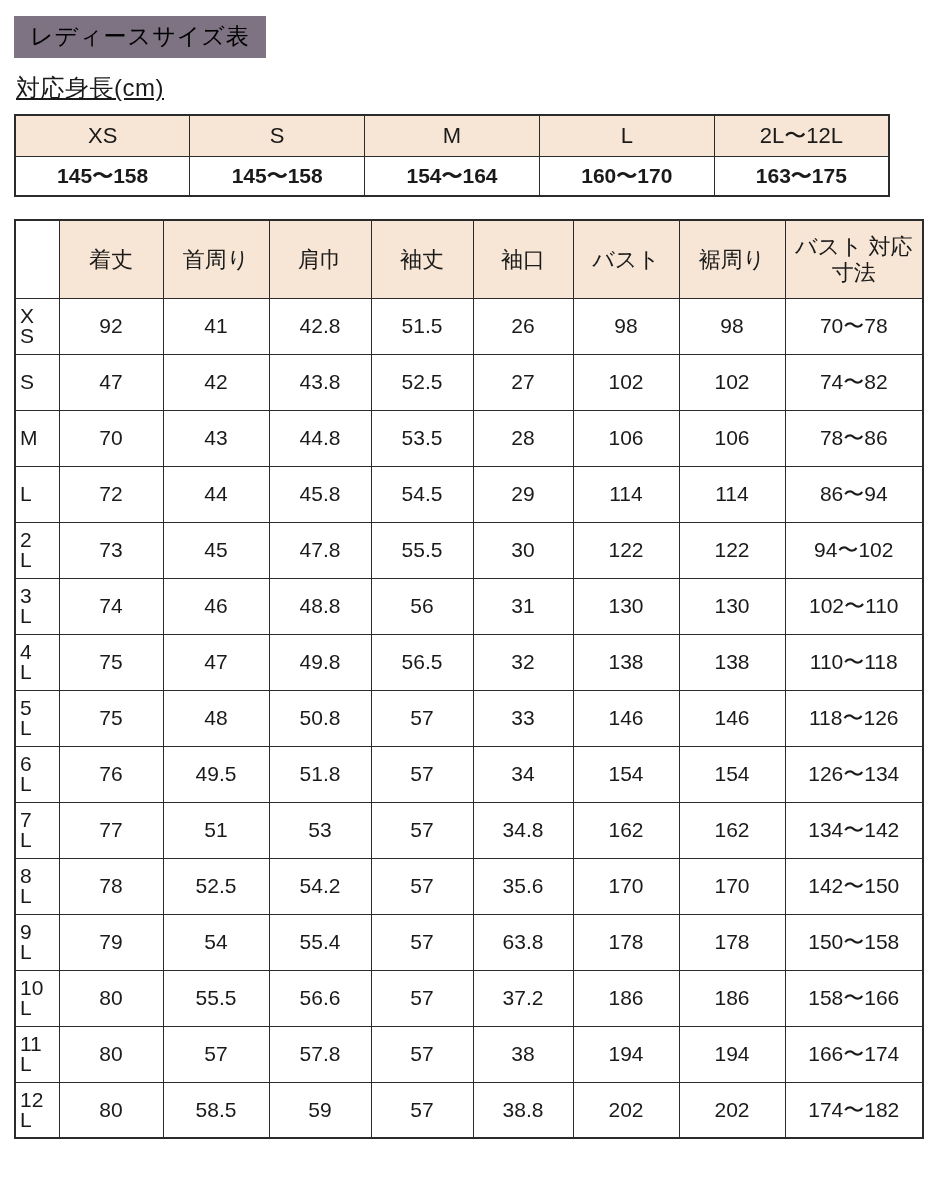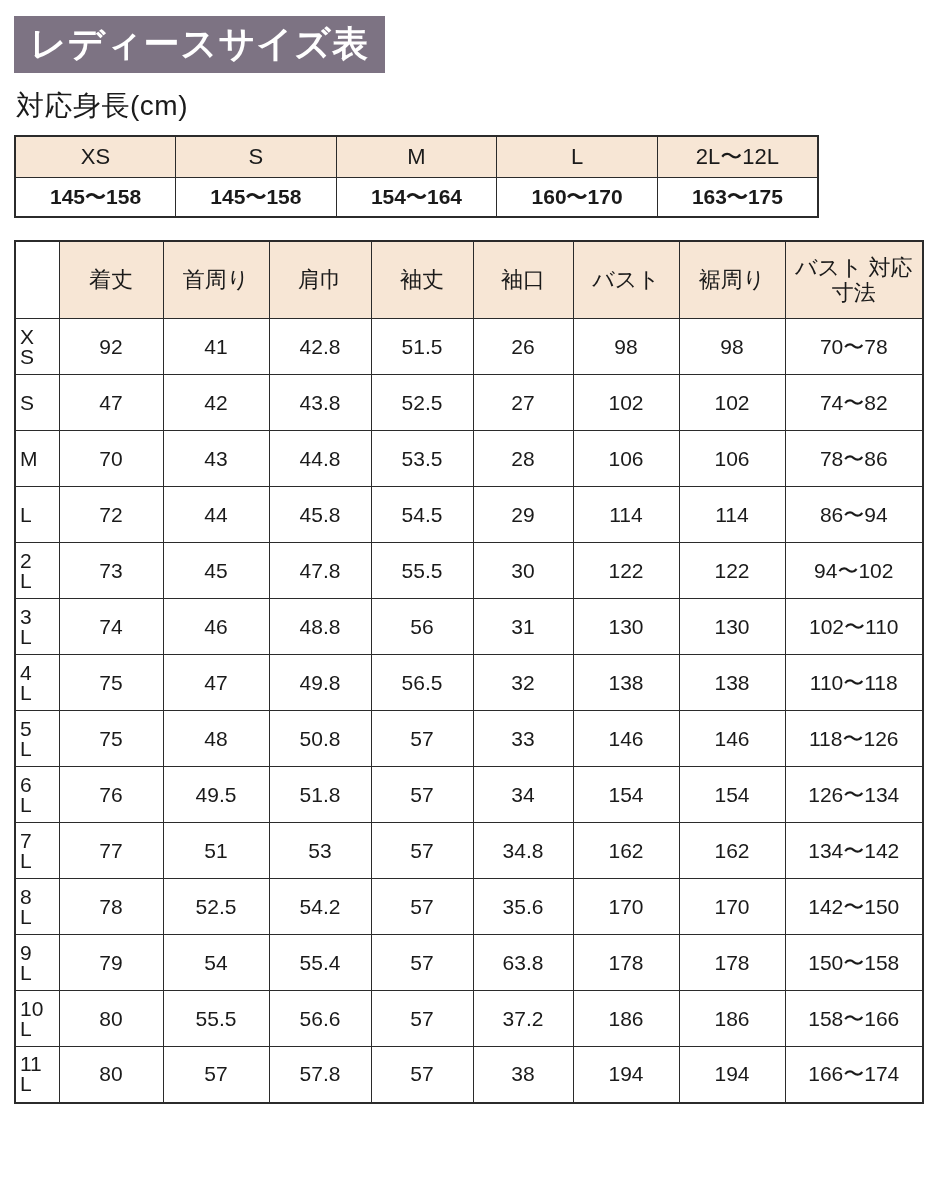--- a/index.html
+++ b/index.html
@@ -20,43 +20,44 @@
     height: 1200px;
     position: relative;
     box-sizing: border-box;
     padding: 0 14px;
   }
 
   
   .title-banner {
     display: inline-block;
     background: #7d7383;
-    color: #ffffff;
-    font-size: 36px;
-    font-weight: bold;
+    color: #000000;
+    font-size: 23px;
+    font-weight: normal;
     letter-spacing: 1px;
     padding: 8px 16px 9px 16px;
     margin-top: 16px;
     line-height: 1.1;
   }
 
   .subtitle {
-    font-size: 28px;
+    font-size: 24px;
     font-weight: normal;
     margin: 14px 0 10px 2px;
     letter-spacing: 0.5px;
+    text-decoration: underline;
   }
 
   
   table {
     border-collapse: collapse;
     table-layout: fixed;
   }
   .height-table {
-    width: 805px;
+    width: 876px;
     border: 2px solid #2b2b2b;
   }
   .height-table td {
     border: 1px solid #2b2b2b;
     text-align: center;
     font-size: 21px;
     height: 34px;
     padding: 2px 0;
   }
   .height-table tr.head td {
@@ -391,18 +392,32 @@
           <td>80</td>
           <td>57</td>
           <td>57.8</td>
           <td>57</td>
           <td>38</td>
           <td>194</td>
           <td>194</td>
           <td class="nowrap">166〜174</td>
         </tr>
 
+        <tr>
+          <td class="rowhead">
+            <span>12</span>
+            <span>L</span>
+          </td>
+          <td>80</td>
+          <td>58.5</td>
+          <td>59</td>
+          <td>57</td>
+          <td>38.8</td>
+          <td>202</td>
+          <td>202</td>
+          <td class="nowrap">174〜182</td>
+        </tr>
 
       </tbody>
     </table>
   </div>
 
 </div>
 
 </body></html>

